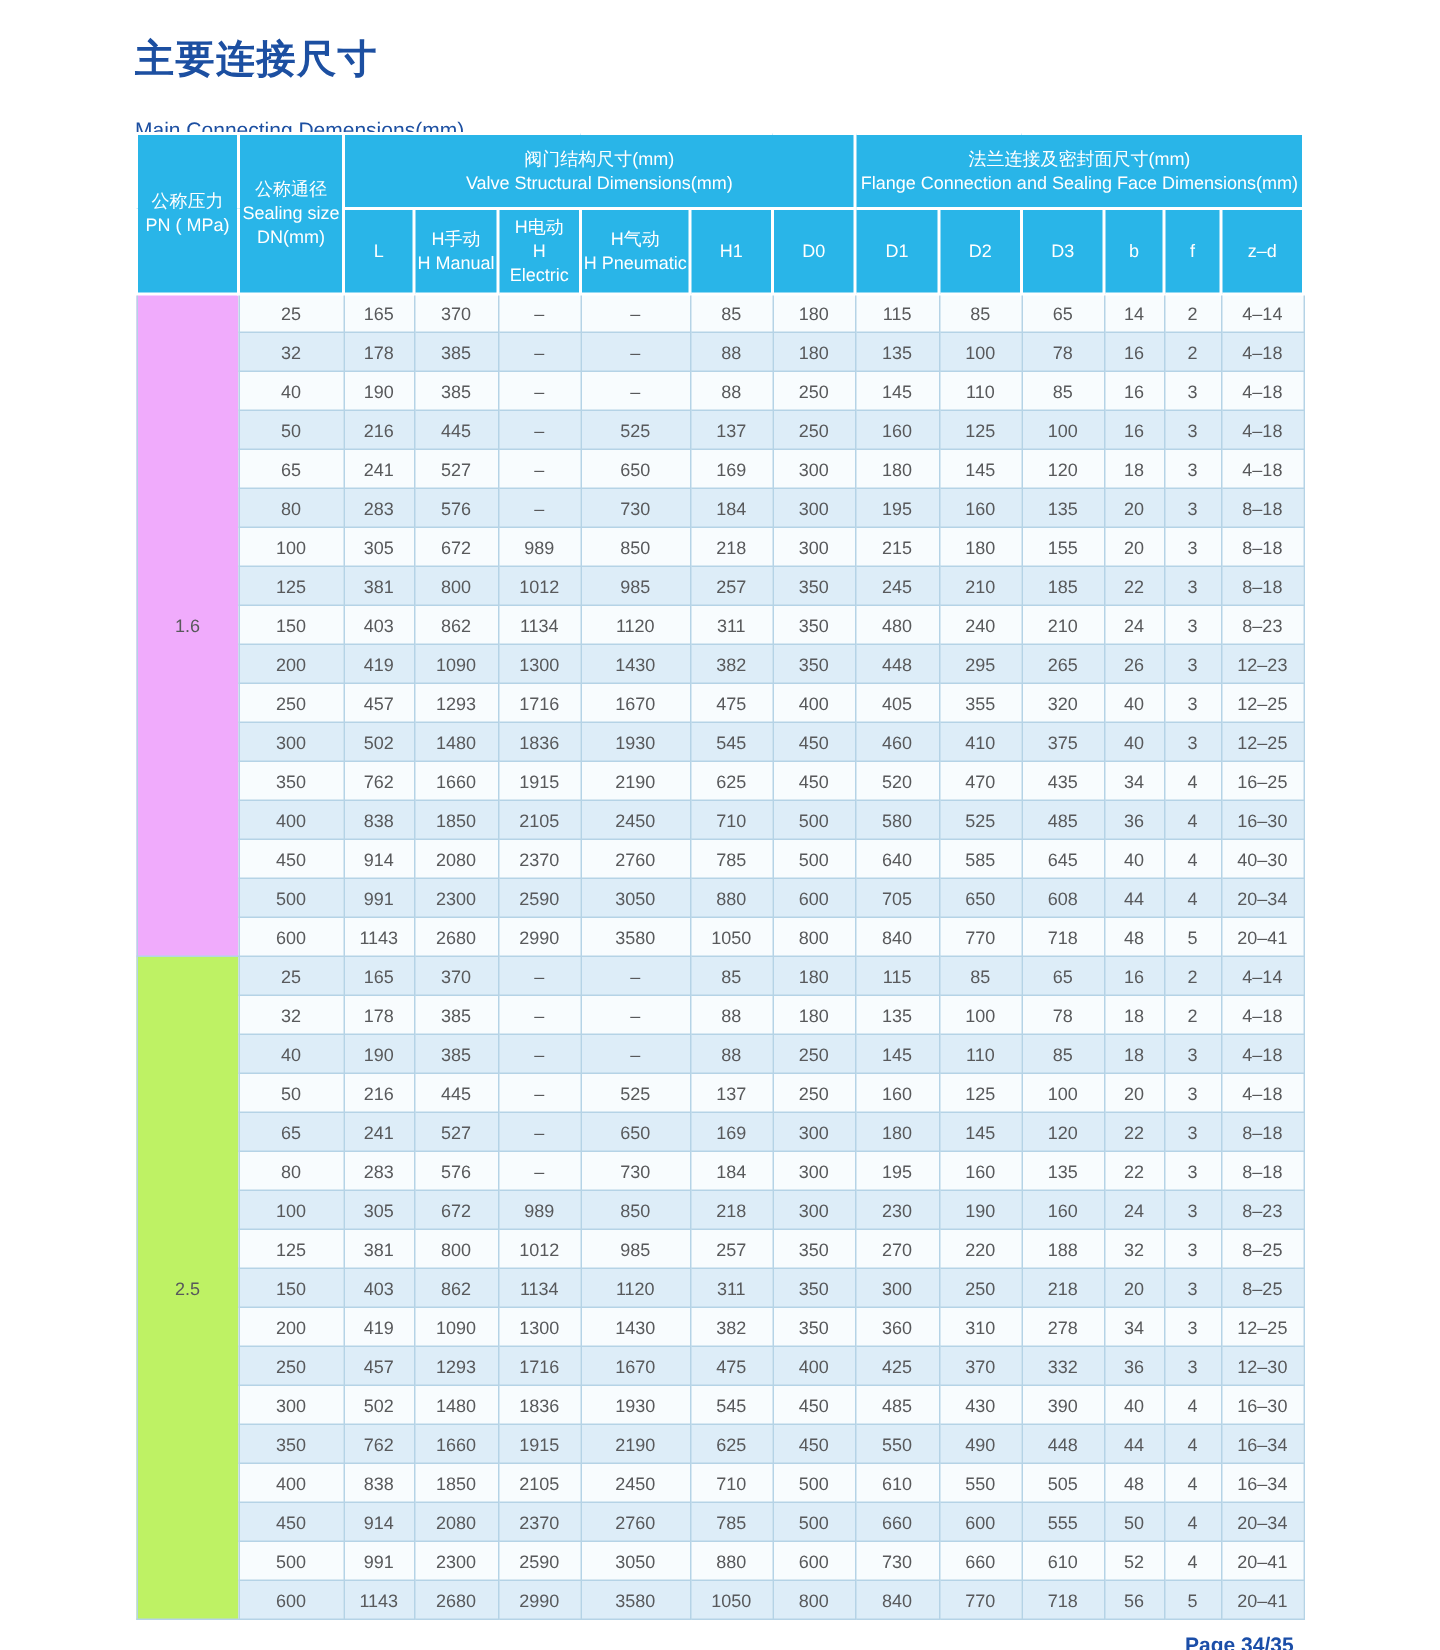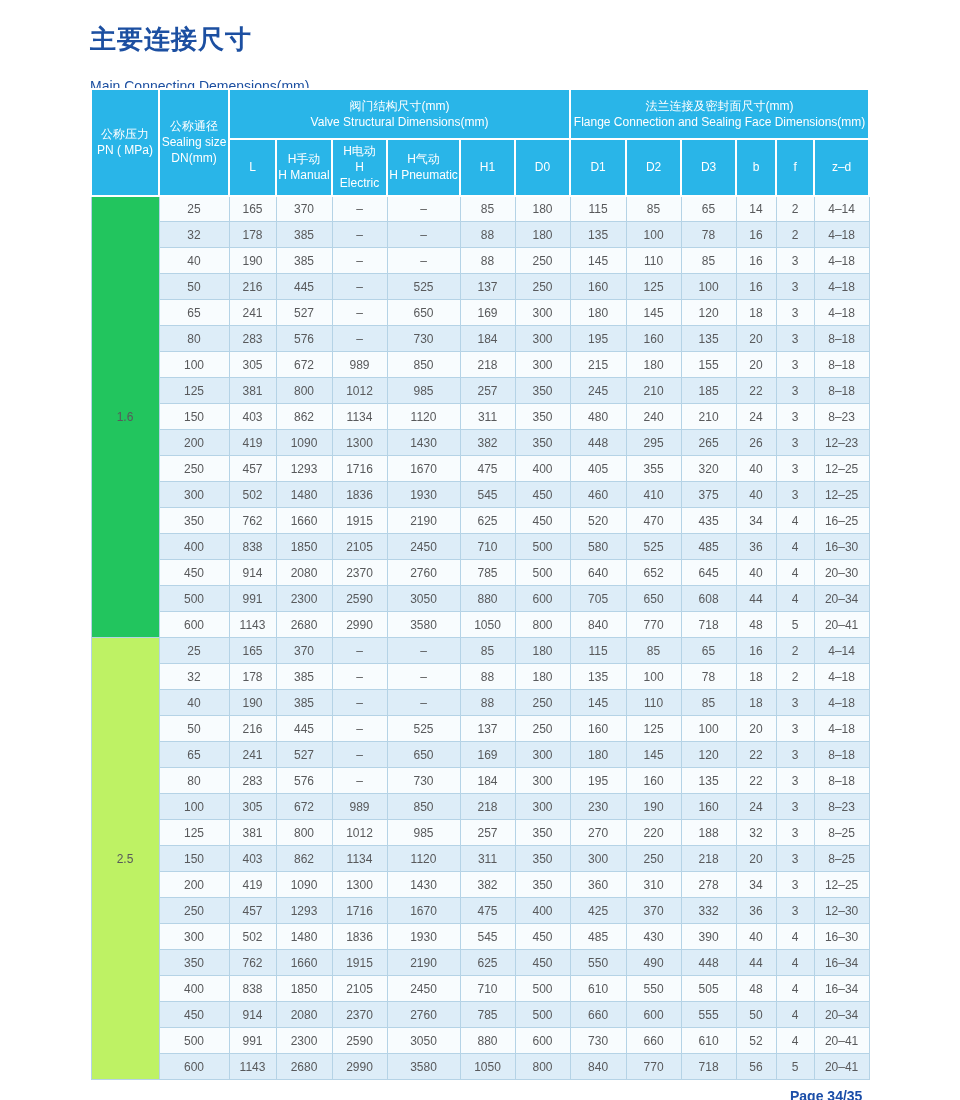--- a/index.html
+++ b/index.html
@@ -36,21 +36,21 @@
 
   .dim-table tbody td {
     border: 1px solid #b5d3e6;
     font-size: 12px; color: #58595b;
     text-align: center; vertical-align: middle;
     height: 26px; padding: 0 1px;
     background: #f8fcfe;
   }
   .dim-table tbody tr.alt td { background: #ddedf8; }
   .dim-table tbody td.pn-cell {
-    background: #22c55e; font-size: 12px; color: #58595b;
+    background: #f0abfc; font-size: 12px; color: #58595b;
     border: 1px solid #b5d3e6;
   }
   .dim-table tbody td.pn-cell.alt-sec { background: #bef264; }
   .dim-table tbody tr.section-start td { border-top: 1px solid #9cc2da; }
 
   .footer-page {
     position: absolute; left: 790px; top: 1088px;
     font-size: 14px; font-weight: bold; color: #1b4ea8;
     white-space: nowrap;
   }
@@ -358,25 +358,25 @@
         </tr>
         <tr>
           <td>450</td>
           <td>914</td>
           <td>2080</td>
           <td>2370</td>
           <td>2760</td>
           <td>785</td>
           <td>500</td>
           <td>640</td>
-          <td>652</td>
+          <td>585</td>
           <td>645</td>
           <td>40</td>
           <td>4</td>
-          <td>20–30</td>
+          <td>40–30</td>
         </tr>
         <tr class="alt">
           <td>500</td>
           <td>991</td>
           <td>2300</td>
           <td>2590</td>
           <td>3050</td>
           <td>880</td>
           <td>600</td>
           <td>705</td>

